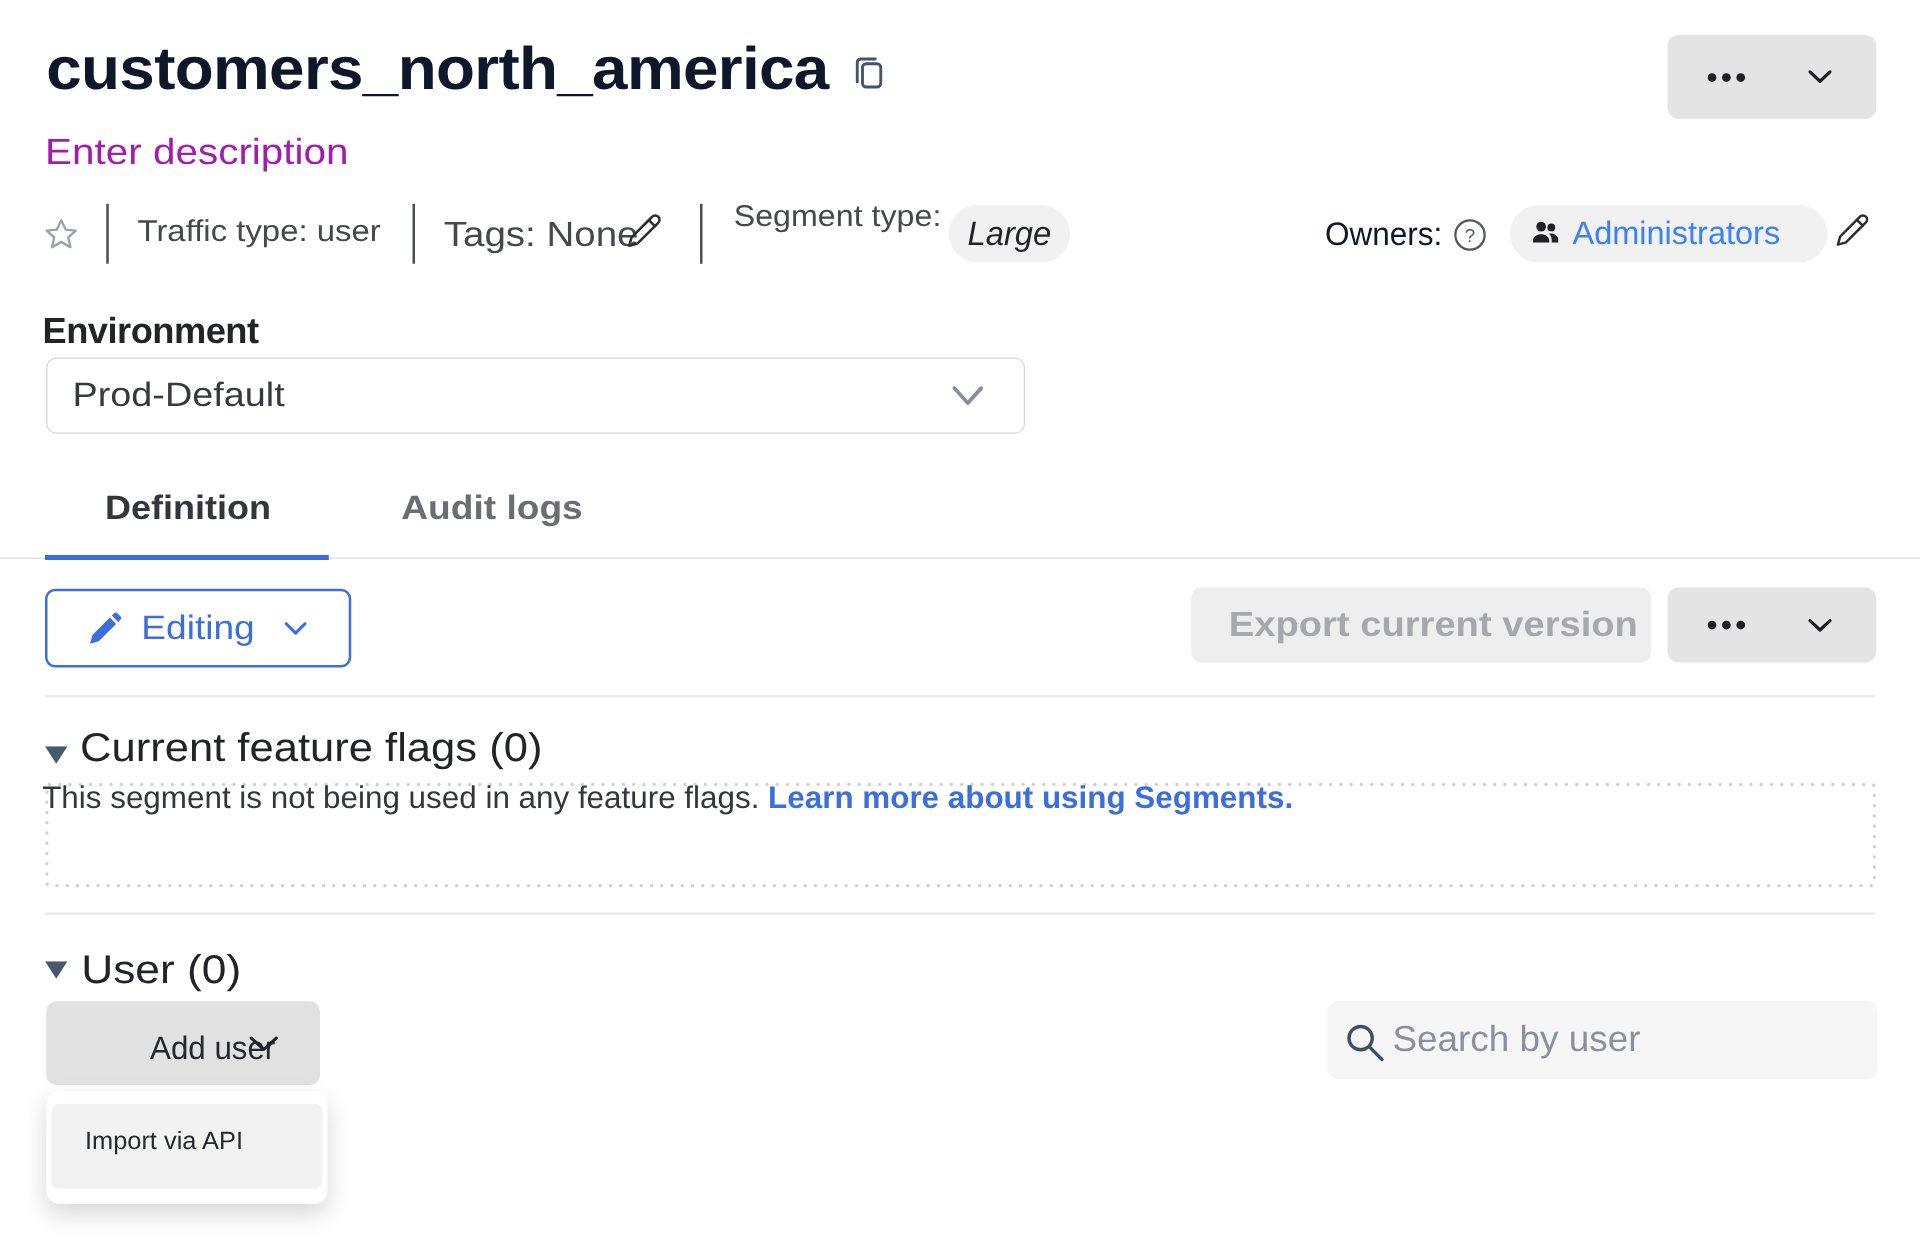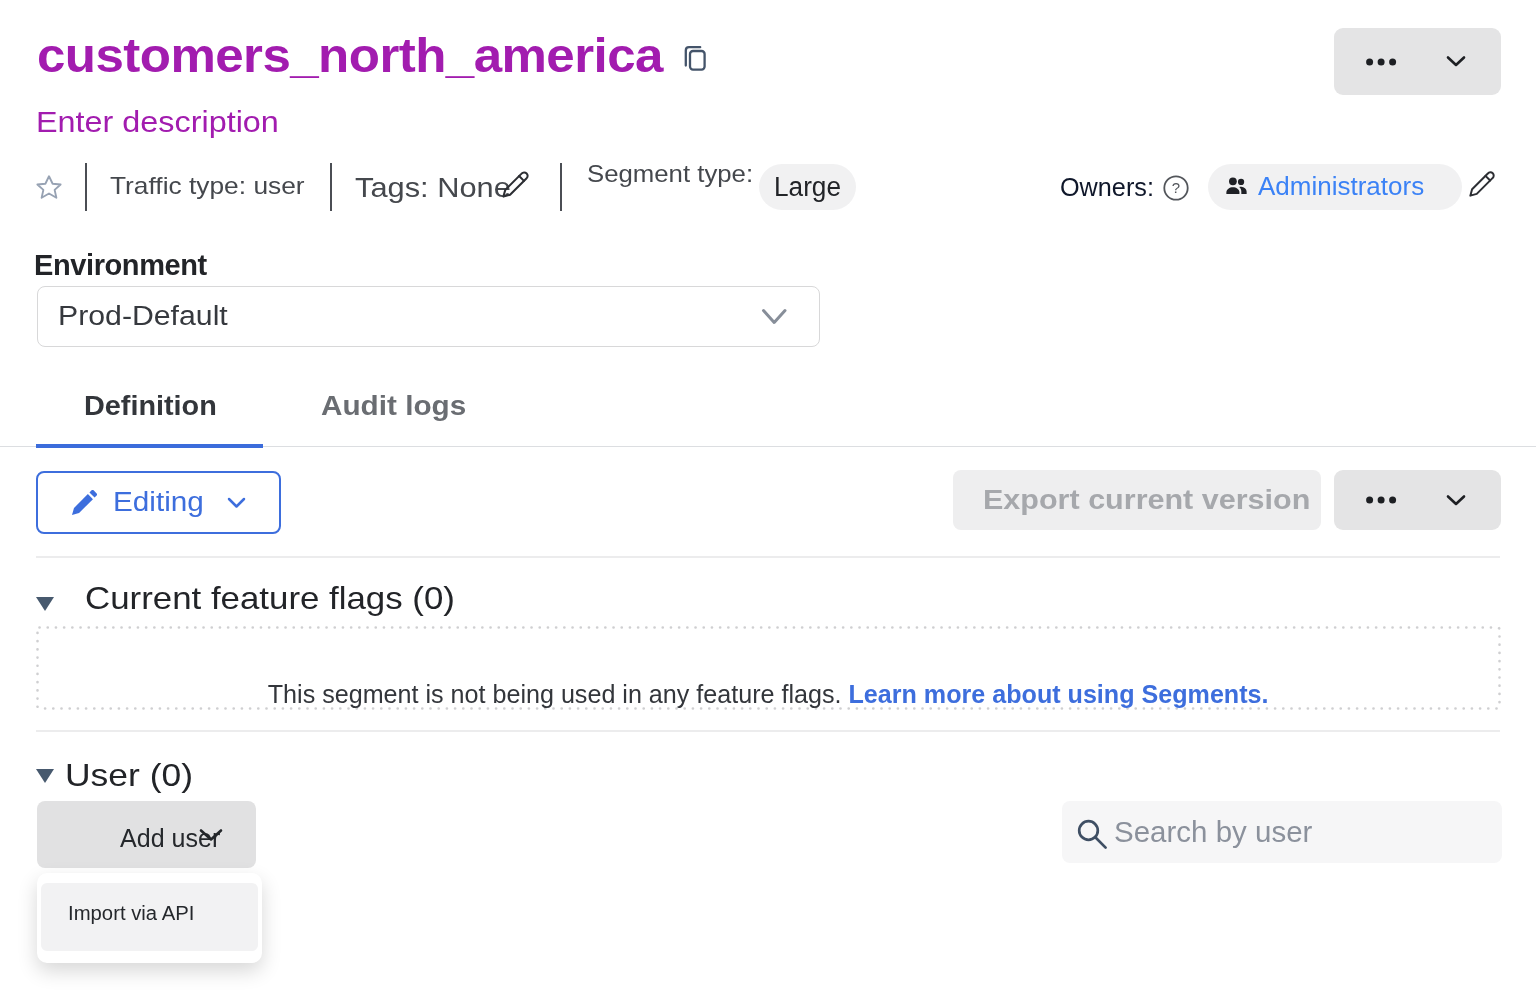--- a/index.html
+++ b/index.html
@@ -5,21 +5,21 @@
 * { margin:0; padding:0; box-sizing:border-box; }
 html,body { width:1536px; height:1002px; background:#fff; overflow:hidden; }
 body { font-family:"Liberation Sans", sans-serif; color:#1f2126; position:relative; }
 .abs { position:absolute; }
 .sx { display:inline-block; transform-origin:0 50%; white-space:nowrap; }
 svg { display:block; }
 </style>
 </head>
 <body>
 
-<div class="abs" style="left:37px; top:30px; font-size:48px; font-weight:bold; letter-spacing:-0.5px; color:#a21caf; line-height:52px;"><span class="sx" style="transform:scaleX(1.063);">customers_north_america</span></div>
+<div class="abs" style="left:37px; top:30px; font-size:48px; font-weight:bold; letter-spacing:-0.5px; color:#0f172a; line-height:52px;"><span class="sx" style="transform:scaleX(1.063);">customers_north_america</span></div>
 
 <svg class="abs" style="left:681px; top:44px;" width="28" height="29" viewBox="0 0 28 29" fill="none">
   <path d="M19.2 3.2 H8 Q4.8 3.2 4.8 6.4 V21.5" stroke="#44546a" stroke-width="2.3" stroke-linecap="round" fill="none"></path>
   <rect x="9" y="7" width="14.6" height="18.6" rx="3" stroke="#44546a" stroke-width="2.3" fill="none"></rect>
 </svg>
 
 <div class="abs" style="left:1334px; top:28px; width:167px; height:67px; background:#e4e4e5; border-radius:9px;"></div>
 <svg class="abs" style="left:1366px; top:58px;" width="31" height="8" viewBox="0 0 31 8">
   <circle cx="3.6" cy="4" r="3.5" fill="#1d1f23"></circle>
     <circle cx="15.1" cy="4" r="3.5" fill="#1d1f23"></circle>
@@ -38,21 +38,21 @@
 <div class="abs" style="left:110px; top:172px; font-size:24px; color:#45484d;"><span class="sx" style="transform:scaleX(1.097);">Traffic type: user</span></div>
 <div class="abs" style="left:330px; top:163px; width:2px; height:48px; background:#4b4e54;"></div>
 <div class="abs" style="left:355px; top:172px; font-size:28px; color:#45484d;"><span class="sx" style="transform:scaleX(1.10);">Tags: None</span></div>
 <svg class="abs" style="left:501px; top:170px;" width="29" height="29" viewBox="0 0 24 24" fill="none">
   <path d="M17 3a2.85 2.83 0 1 1 4 4L7.5 20.5 2 22l1.5-5.5Z" stroke="#2c2e33" stroke-width="1.7" stroke-linecap="round" stroke-linejoin="round"></path>
   <path d="m15 5 4 4" stroke="#2c2e33" stroke-width="1.7" stroke-linecap="round"></path>
 </svg>
 <div class="abs" style="left:560px; top:163px; width:2px; height:48px; background:#4b4e54;"></div>
 <div class="abs" style="left:587px; top:160px; font-size:24px; color:#45484d;"><span class="sx" style="transform:scaleX(1.073);">Segment type:</span></div>
 <div class="abs" style="left:759px; top:164px; width:97px; height:46px; background:#f1f1f2; border-radius:23px;"></div>
-<div class="abs" style="left:773.5px; top:171.5px; font-size:27px; color:#222428;"><span class="sx" style="transform:scaleX(0.97);">Large</span></div>
+<div class="abs" style="left:773.5px; top:171.5px; font-size:27px; color:#222428;font-style:italic;"><span class="sx" style="transform:scaleX(0.97);">Large</span></div>
 
 <div class="abs" style="left:1060px; top:172px; font-size:26px; color:#0f172a;"><span class="sx" style="transform:scaleX(0.97);">Owners:</span></div>
 <svg class="abs" style="left:1163px; top:175px;" width="26" height="26" viewBox="0 0 26 26" fill="none">
   <circle cx="13" cy="13" r="11.7" stroke="#53565b" stroke-width="1.8"></circle>
   <text x="13" y="18.3" font-size="15" fill="#53565b" text-anchor="middle" font-family="Liberation Sans">?</text>
 </svg>
 <div class="abs" style="left:1208px; top:164px; width:254px; height:46px; background:#f1f1f2; border-radius:23px;"></div>
 <svg class="abs" style="left:1226px; top:177px;" width="21" height="18" viewBox="0 0 22 19">
   <g fill="#1f2126">
     <circle cx="7.2" cy="4.6" r="4.1"></circle>
@@ -99,26 +99,26 @@
 </svg>
 <svg class="abs" style="left:1446px; top:494px;" width="20" height="13" viewBox="0 0 20 13" fill="none">
   <path d="M2 2.5 L10 10 L18 2.5" stroke="#1d1f23" stroke-width="2.6" stroke-linecap="round" stroke-linejoin="round"></path>
 </svg>
 
 <div class="abs" style="left:36px; top:556px; width:1464px; height:2px; background:#ececed;"></div>
 
 <svg class="abs" style="left:36px; top:597px;" width="18" height="14" viewBox="0 0 18 14">
   <path d="M0 0 H18 L9 14 Z" fill="#47596e"></path>
 </svg>
-<div class="abs" style="left:64px; top:580px; font-size:32px; color:#222428;margin-left:21px;"><span class="sx" style="transform:scaleX(1.089);">Current feature flags (0)</span></div>
+<div class="abs" style="left:64px; top:580px; font-size:32px; color:#222428;"><span class="sx" style="transform:scaleX(1.089);">Current feature flags (0)</span></div>
 
 <svg class="abs" style="left:36px; top:626px;" width="1465" height="84">
   <rect x="1.5" y="1.5" width="1462" height="81" rx="2" fill="none" stroke="#cfcfd1" stroke-width="2.6" stroke-dasharray="0.1 8.1" stroke-linecap="round"></rect>
 </svg>
-<div class="abs" style="left:36px; top:680px; width:1465px; text-align:center; font-size:25px; color:#33363b;"><span class="sx" style="transform:scaleX(1.0045); transform-origin:50% 50%;">This segment is not being used in any feature flags. <span style="color:#3d6edd; font-weight:bold;">Learn more about using Segments.</span></span></div>
+<div class="abs" style="left:36px; top:624px; width:1465px; font-size:25px; color:#33363b;"><span class="sx" style="transform:scaleX(1.0045); transform-origin:50% 50%;">This segment is not being used in any feature flags. <span style="color:#3d6edd; font-weight:bold;">Learn more about using Segments.</span></span></div>
 
 <div class="abs" style="left:36px; top:730px; width:1464px; height:2px; background:#ececed;"></div>
 
 <svg class="abs" style="left:36px; top:769px;" width="18" height="14" viewBox="0 0 18 14">
   <path d="M0 0 H18 L9 14 Z" fill="#47596e"></path>
 </svg>
 <div class="abs" style="left:65px; top:757px; font-size:32px; color:#222428;"><span class="sx" style="transform:scaleX(1.107);">User (0)</span></div>
 
 <div class="abs" style="left:37px; top:801px; width:219px; height:67px; background:#e1e1e2; border-radius:8px;"></div>
 <div class="abs" style="left:72px; top:823px; font-size:26px; color:#25282c;margin-left:48px;"><span class="sx" style="transform:scaleX(0.963);">Add user</span></div>

